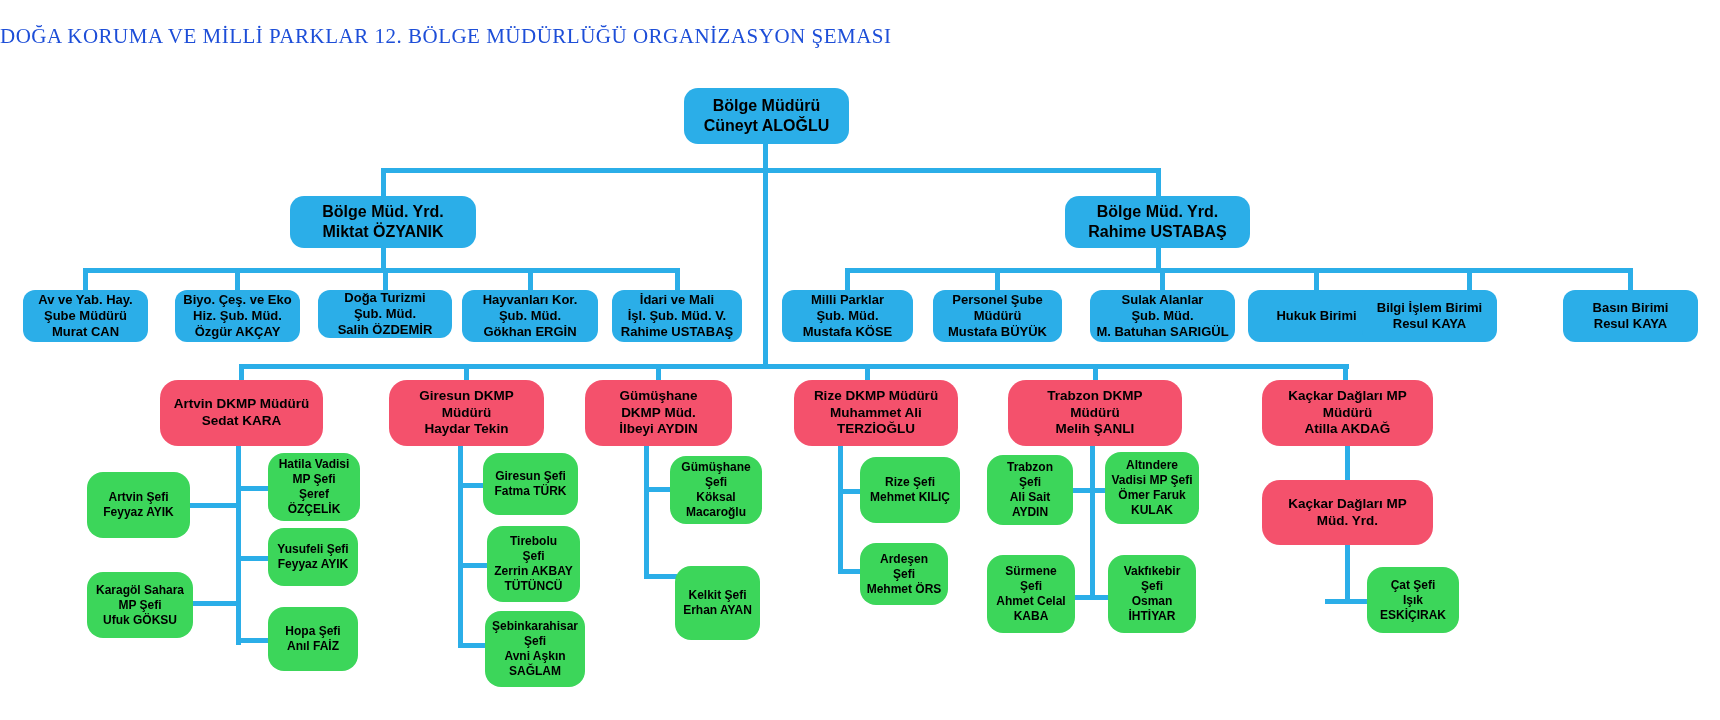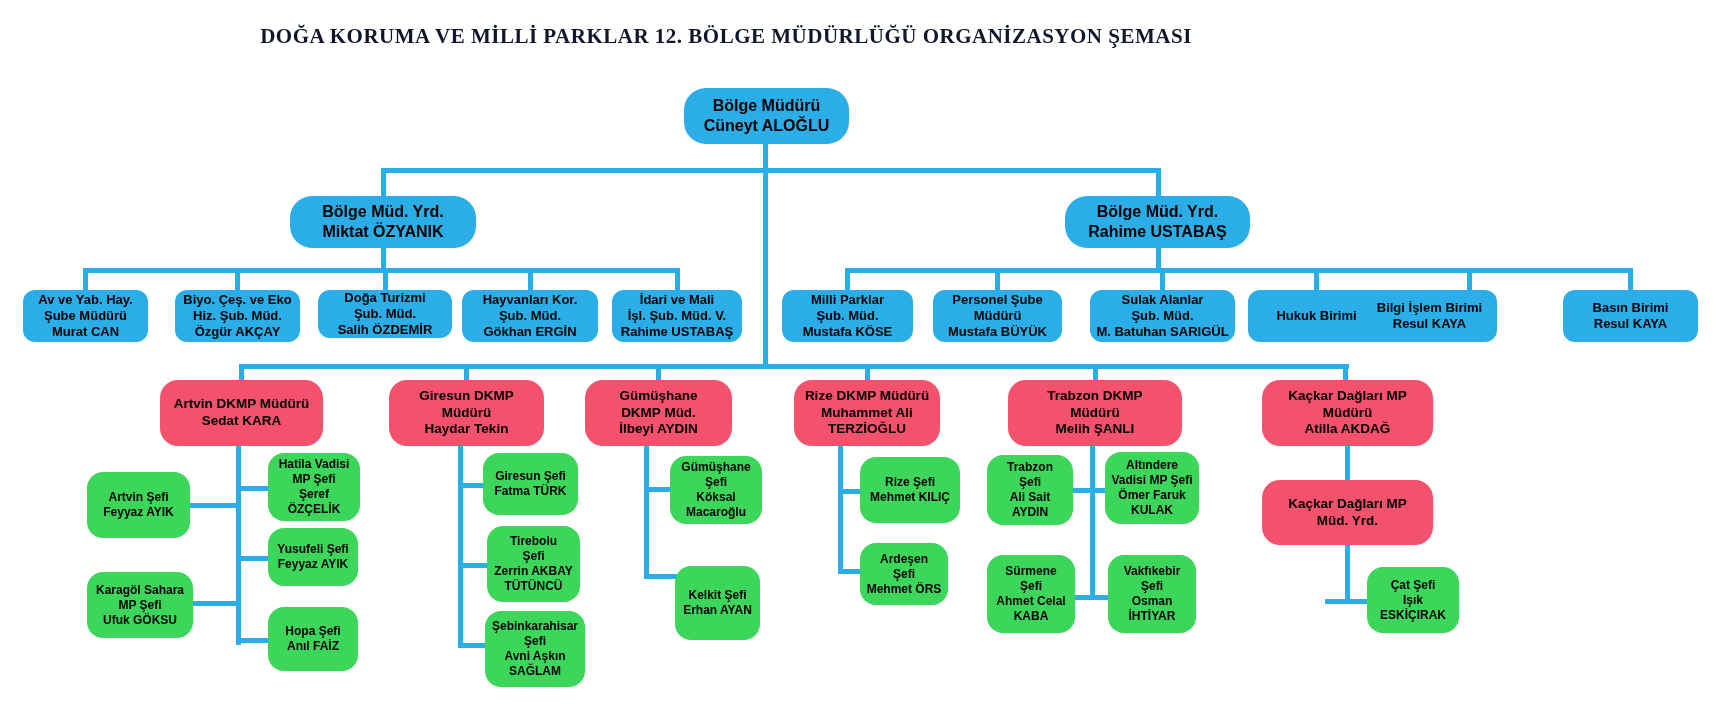--- a/index.html
+++ b/index.html
@@ -5,38 +5,38 @@
   html,body{margin:0;padding:0;background:#ffffff;}
   #canvas{
     position:relative;
     width:1720px;height:720px;
     background:#ffffff;
     font-family:"Liberation Sans", sans-serif;
     overflow:hidden;
   }
   .title{
     position:absolute;left:0;top:24px;width:1452px;
-    text-align:center;
+    text-align:left;
     font-family:"Liberation Serif", serif;
-    font-weight:bold;font-size:21px;color:#0f172a;
+    font-weight:normal;font-size:21px;color:#1d4ed8;
     letter-spacing:.5px;
   }
   .line{position:absolute;background:var(--line,#2BAEE8);}
   .node{
     position:absolute;
     display:flex;align-items:center;justify-content:center;
     text-align:center;
     white-space:pre-line;
     font-weight:bold;color:#000;
     box-sizing:border-box;
     padding:2px 3px;
     line-height:1.25;
   }
   .blue{background:var(--blue,#2BAEE8);border-radius:12px;font-size:13px;}
-  .blue.lg{border-radius:22px;font-size:16px;}
+  .blue.lg{border-radius:14px;font-size:16px;}
   .red{background:var(--red,#F4516C);border-radius:18px;font-size:13.5px;}
   .green{background:var(--green,#3CD65A);border-radius:16px;font-size:12px;}
 </style>
 </head>
 <body>
 
 <div id="canvas">
 
   <div class="title">DOĞA KORUMA VE MİLLİ PARKLAR 12. BÖLGE MÜDÜRLÜĞÜ ORGANİZASYON ŞEMASI</div>
 
@@ -136,21 +136,21 @@
 Resul KAYA</div>
 
   <div class="node red" style="left:160px;top:380px;width:163px;height:66px">Artvin DKMP Müdürü
 Sedat KARA</div>
   <div class="node red" style="left:389px;top:380px;width:155px;height:66px">Giresun DKMP
 Müdürü
 Haydar Tekin</div>
   <div class="node red" style="left:585px;top:380px;width:147px;height:66px">Gümüşhane
 DKMP Müd.
 İlbeyi AYDIN</div>
-  <div class="node red" style="left:794px;top:380px;width:146px;height:66px">Rize DKMP Müdürü
+  <div class="node red" style="left:794px;top:380px;width:164px;height:66px">Rize DKMP Müdürü
 Muhammet Ali
 TERZİOĞLU</div>
   <div class="node red" style="left:1008px;top:380px;width:174px;height:66px">Trabzon DKMP
 Müdürü
 Melih ŞANLI</div>
   <div class="node red" style="left:1262px;top:380px;width:171px;height:66px">Kaçkar Dağları MP
 Müdürü
 Atilla AKDAĞ</div>
   <div class="node red" style="left:1262px;top:480px;width:171px;height:65px">Kaçkar Dağları MP
 Müd. Yrd.</div>

